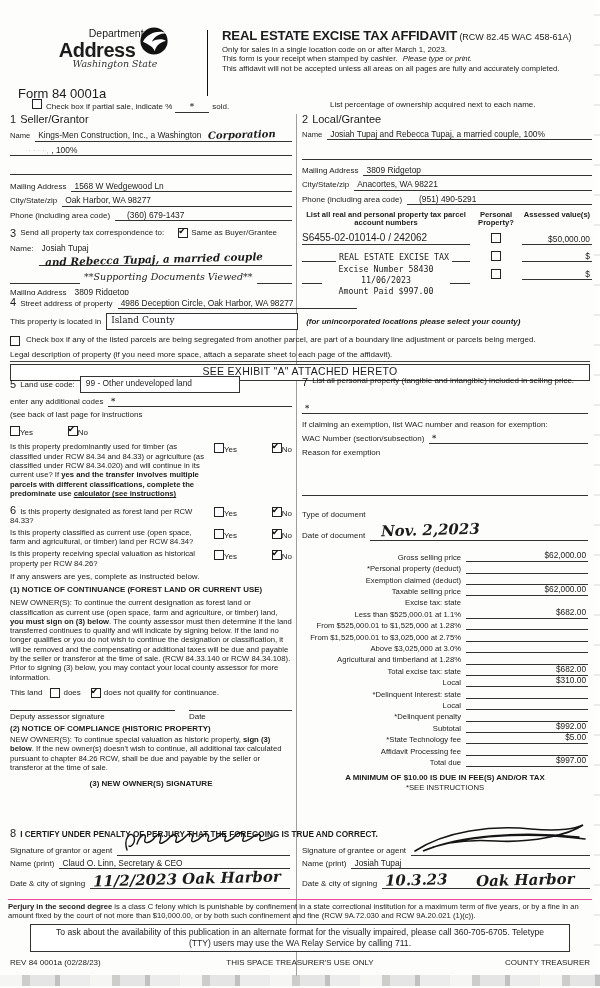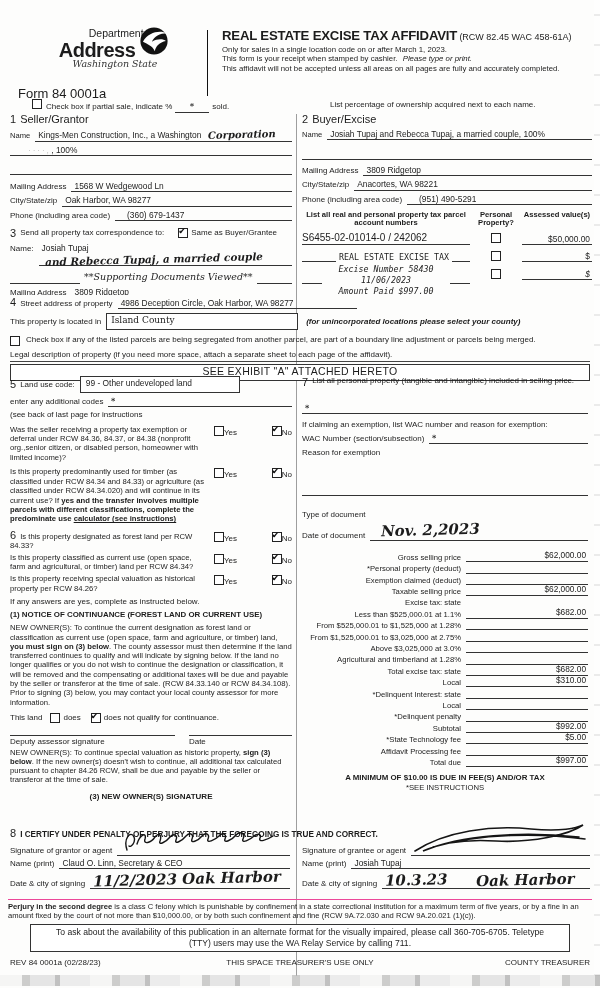--- a/index.html
+++ b/index.html
@@ -134,21 +134,21 @@
         <span class="ul" style="flex:1;">&nbsp;</span>
       </div>
       <div class="frow">
         <span class="lab">Mailing Address</span>
           <span class="val ul">3809 Ridgetop</span>
       </div>
 
     </div>
 
     <div class="col-r" style="top:0;">
-      <div><span class="secnum">2</span><span class="sechead">Buyer/Excise</span></div>
+      <div><span class="secnum">2</span><span class="sechead">Local/Grantee</span></div>
       <div class="frow">
         <span class="lab" style="font-size:7.6px;">Name</span>
         <span class="val ul">Josiah Tupaj and Rebecca Tupaj, a married couple, 100%</span>
       </div>
       <div class="frow" style="margin-top:9px;">
           <span class="val ul">&nbsp;</span>
         </div>
       <div class="frow" style="margin-top:5px;">
         <span class="lab">Mailing Address</span>
           <span class="val ul">3809 Ridgetop</span>
@@ -173,21 +173,21 @@
       </div>
       <div class="prow" style="margin-top:6px;">
         <div class="pc1" style="display:flex;align-items:flex-end;">
           <span class="ul" style="width:34px;">&nbsp;</span>
           <span class="stamp" style="padding:0 3px;">REAL ESTATE EXCISE TAX</span>
           <span class="ul" style="flex:1;">&nbsp;</span>
         </div>
         <div class="pc2"><span class="cb"></span></div>
         <div class="pc3 ul" style="font-size:8.4px;padding:0 2px;">$</div>
       </div>
-      <div class="prow" style="align-items:flex-start;margin-top:2px;font-style:italic;">
+      <div class="prow" style="align-items:flex-start;margin-top:2px;">
         <div class="pc1">
           <div style="display:flex;align-items:center;">
             <span class="ul" style="width:20px;margin-top:8px;">&nbsp;</span>
             <div class="stamp" style="flex:1;">
               <div>Excise Number 58430</div>
               <div>11/06/2023</div>
             </div>
             <span class="ul" style="width:20px;margin-top:8px;">&nbsp;</span>
           </div>
           <div class="stamp">
@@ -231,21 +231,20 @@
         <span class="secnum">5</span>
         <span class="lab">Land use code:</span>
         <span class="boxed" style="width:148px;height:13px;padding:1px 5px;font-size:8.4px;">99 - Other undeveloped land</span>
       </div>
       <div class="frow" style="align-items:flex-end;">
         <span class="lab">enter any additional codes</span>
         <span class="val ul" style="text-align:left;"><span class="hw">*</span></span>
       </div>
       <div style="margin-top:3px;">(see back of last page for instructions</div>
       <div class="q">
-        <div class="qtext">Was the seller receiving a property tax exemption or deferral under RCW 84.36, 84.37, or 84.38 (nonprofit org.,senior citizen, or disabled person, homeowner with limited income)?</div>
         <div class="yn">
           <span class="ynitem"><span class="cb"></span><span>Yes</span></span>
           <span class="ynitem"><span class="cb checked"></span><span>No</span></span>
         </div>
       </div>
       <div class="q">
         <div class="qtext"><span>Is this property predominantly used for timber (as classified under RCW 84.34 and 84.33) or agriculture (as classified under RCW 84.34.020) and will continue in its current use? If </span><span class="b">yes and the transfer involves multiple parcels with different classifications, complete the predominate use </span><span class="b u">calculator (see instructions)</span></div>
         <div class="yn">
           <span class="ynitem"><span class="cb"></span><span>Yes</span></span>
           <span class="ynitem"><span class="cb checked"></span><span>No</span></span>
@@ -281,20 +280,21 @@
         <span>This land</span>
         <span class="cb" style="margin:0 3px 0 8px;"></span>
         <span>does</span>
         <span class="cb checked" style="margin:0 3px 0 10px;"></span>
         <span>does not qualify for continuance.</span>
       </div>
       <div style="display:flex;margin-top:12px;">
         <div style="flex:1.6;border-top:1px solid #333;margin-right:14px;padding-top:1px;">Deputy assessor signature</div>
         <div style="flex:1;border-top:1px solid #333;padding-top:1px;">Date</div>
       </div>
+      <div class="b" style="margin-top:3px;font-size:7.9px;">(2) NOTICE OF COMPLIANCE (HISTORIC PROPERTY)</div>
       <div class="para" style="margin-top:1px;">
         <span>NEW OWNER(S):  To continue special valuation as historic property, </span><span class="b">sign (3) below</span><span>.  If the new owner(s) doesn't wish to continue, all additional tax calculated pursuant to chapter 84.26 RCW, shall be due and payable by the seller or transferor at the time of sale.</span>
       </div>
       <div class="b" style="text-align:center;margin-top:7px;">(3) NEW OWNER(S) SIGNATURE</div>
 
     </div>
 
     <div class="col-r" style="top:0;width:286px;">
       <div style="display:flex;">
         <span class="secnum">7</span>

